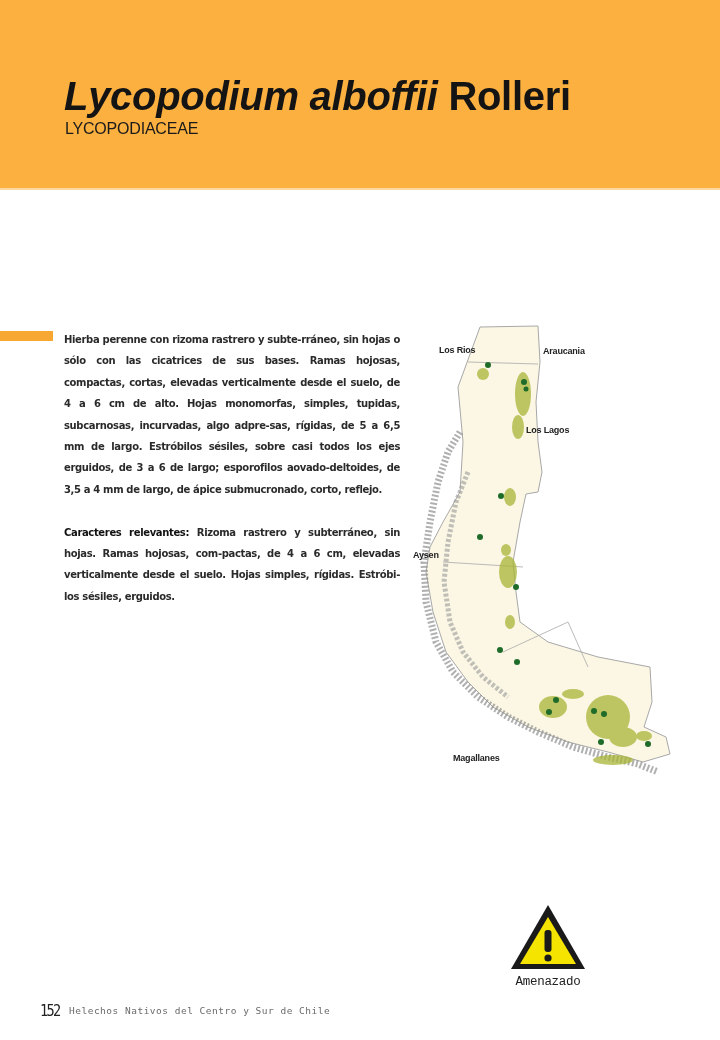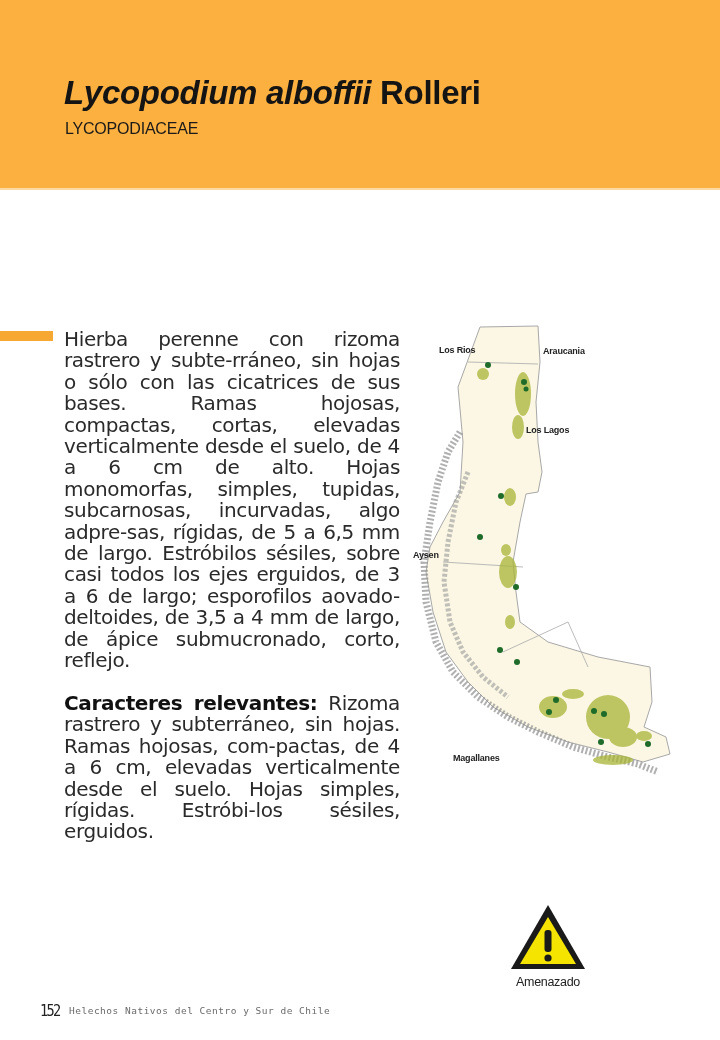--- a/index.html
+++ b/index.html
@@ -7,50 +7,50 @@
     width: 720px; height: 1040px; position: relative; overflow: hidden;
     background: #ffffff; font-family: "DejaVu Sans", sans-serif; color: #1a1a1a;
   }
   .header {
     position: absolute; left: 0; top: 0; width: 720px; height: 188px;
     background: #fbb040;
   }
   .header-bottom { position:absolute; left:0; top:188px; width:720px; height:2px; background:#fcd9a0; }
   .title {
     position: absolute; left: 64px; top: 74px; font-family: "Liberation Sans", sans-serif;
-    font-size: 33px; font-weight: bold; color: #141414; white-space: nowrap; letter-spacing: -0.3px;
+    font-size: 40px; font-weight: bold; color: #141414; white-space: nowrap; letter-spacing: -0.3px;
   }
   .title .genus { font-style: italic; }
   .family {
     position: absolute; left: 65px; top: 120px; font-family: Liberation Sans, sans-serif;
     font-size: 16px; color: #1a1a1a; letter-spacing: -0.2px;
   }
   .accent-bar {
     position: absolute; left: 0; top: 331px; width: 53px; height: 10px; background: #f7a833;
   }
   .text-col {
     position: absolute; left: 64px; top: 329px; width: 336px;
-    font-family: "DejaVu Sans", sans-serif; font-size: 20px; line-height: 21.4px;
-    color: #2a2a2a; text-align: justify; letter-spacing: -0.35px;
+    font-family: "DejaVu Sans", sans-serif; font-size: 10px; line-height: 21.4px;
+    color: #2a2a2a; text-align: justify; letter-spacing: -0.35px; font-weight: bold;
   }
   .text-col p { margin: 0 0 21.4px 0; }
   .text-col b { color: #111; }
   .map {
     position: absolute; left: 408px; top: 322px; width: 300px; height: 470px;
   }
   .map-label {
     position: absolute; font-family: "Liberation Sans", sans-serif; font-size: 9px;
     color: #222; font-weight: bold; letter-spacing: -0.2px;
   }
   .warning {
     position: absolute; left: 509px; top: 903px; width: 78px; height: 68px;
   }
   .warning-label {
     position: absolute; left: 505px; top: 975px; width: 86px; text-align: center;
-    font-family: Liberation Sans, sans-serif; font-size: 12.5px; color: #222; letter-spacing: -0.3px;
+    font-family: Liberation Mono, monospace; font-size: 12.5px; color: #222; letter-spacing: -0.3px;
   }
   .footer-page {
     position: absolute; left: 40px; top: 1001px; font-family: "DejaVu Sans Mono", monospace;
     font-size: 16px; color: #222; letter-spacing: -2px; transform: scaleX(0.85); transform-origin: left;
   }
   .footer-title {
     position: absolute; left: 69px; top: 1005px; font-family: "DejaVu Sans Mono", monospace;
     font-size: 9.5px; color: #6a6a6a; letter-spacing: 0.5px;
   }
 </style>

